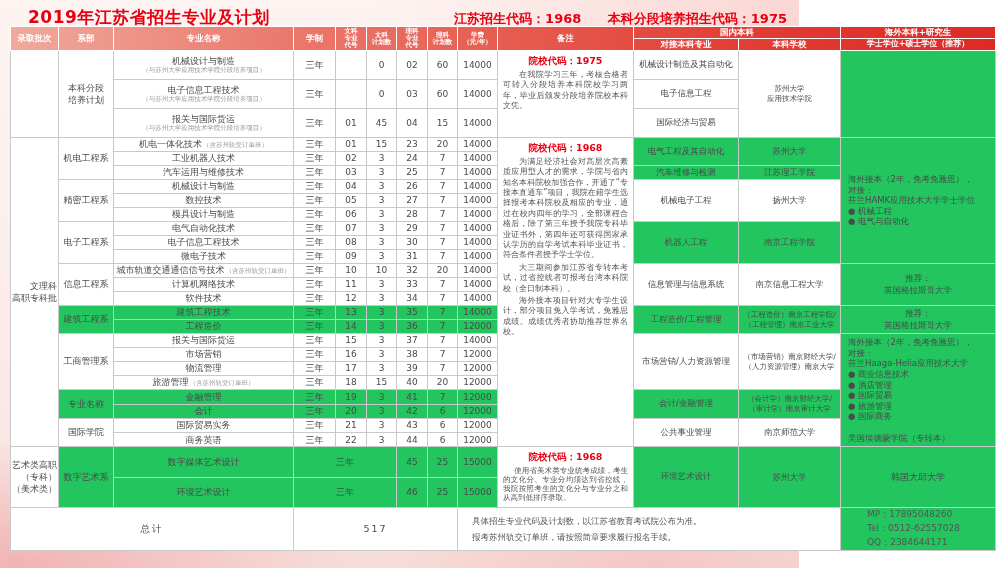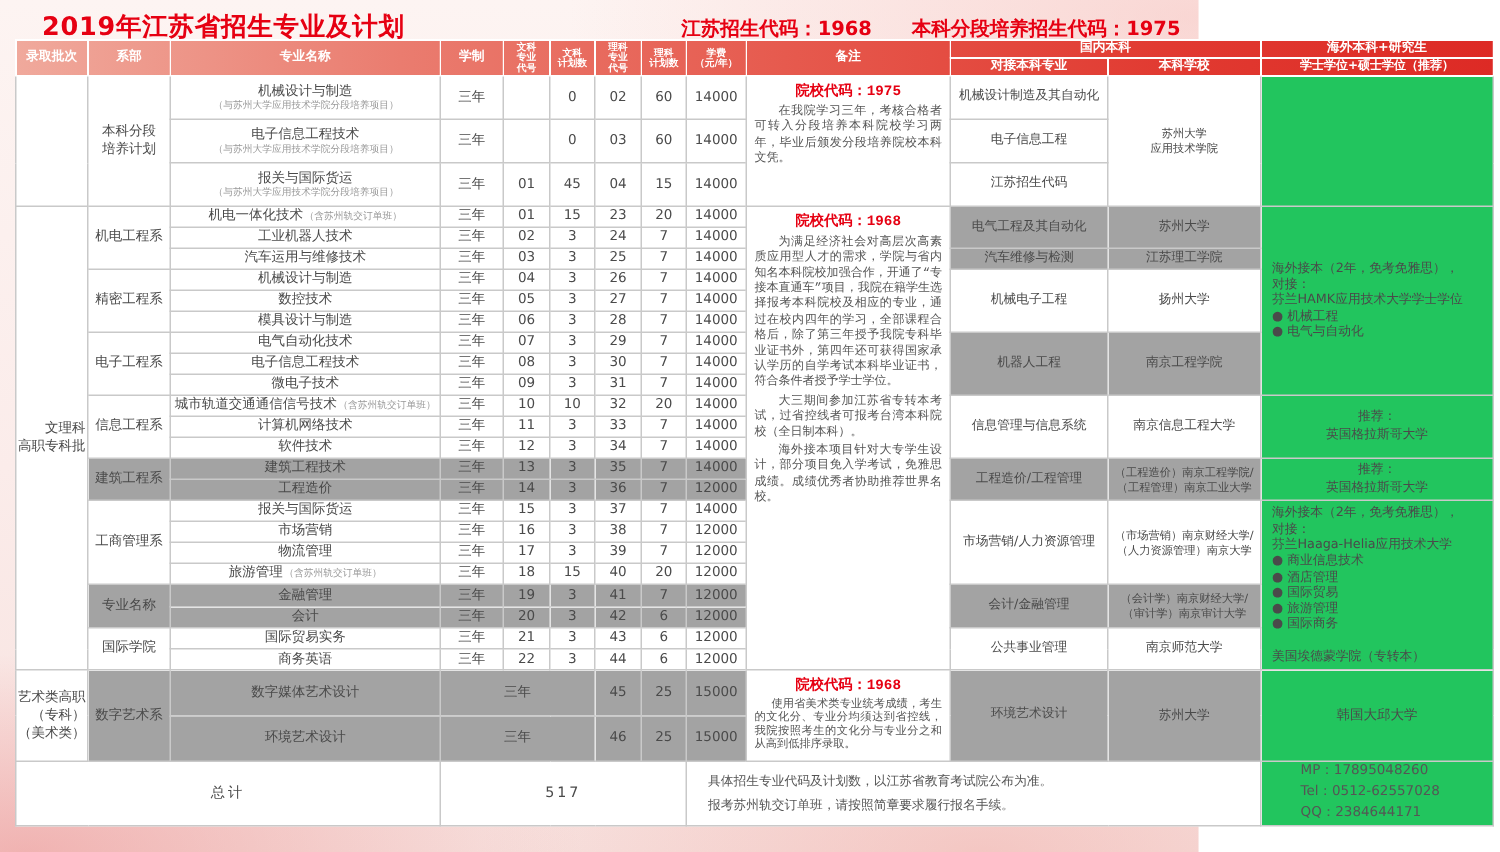--- a/index.html
+++ b/index.html
@@ -15,32 +15,32 @@
   .codes{font-size:13px;font-weight:bold;color:#e60012;padding-bottom:1px;}
   .codes .code2{margin-left:22px;}
   table{position:absolute;left:10px;top:26px;width:985px;border-collapse:collapse;table-layout:fixed;background:#fff;padding-left:32px;}
   td,th{border:1px solid #c9c9c9;padding:0 1px;font-size:9px;color:#4a4a4a;text-align:center;vertical-align:middle;overflow:hidden;line-height:1.15;box-sizing:border-box;}
   thead{background:linear-gradient(90deg,#f0a99c 0%,#ea7c6f 26%,#e65a4e 52%,#e13a31 78%,#dd2a25 100%);}
   thead th{background:transparent;color:#fff;border:1px solid rgba(255,255,255,.45);font-weight:bold;font-size:8.5px;line-height:1.05;padding:1px 0;}
   th.hsmall{font-size:6.5px;}
   th.hsub{font-size:8px;}
   tr.h1{height:12px;} tr.h2{height:12px;}
   tr.rt{height:29px;} tr.rm{height:14px;} tr.ra{height:27px;} tr.rf{height:36px;}
-  td.band{background:#a3a3a3;margin-left:12px;}
+  td.band{background:#22c55e;margin-left:12px;}
   td .sub{font-size:6.5px;color:#999;}
   td.stack .sub{display:block;margin-top:1px;}
   td.major .sub{margin-left:1px;}
   td.batch{font-size:9px;}
   td.batch .line{line-height:1.35;text-align:right;}
   td.dept{font-size:9px;}
   td.dept .line{line-height:1.35;}
   td.link{font-size:8.5px;}
   td.school .line{font-size:7.5px;line-height:1.3;}
   td.school span{font-size:8.5px;}
-  td.remark{vertical-align:top;text-align:left;padding:3px 5px;background:#fff;font-family:Liberation Mono, monospace;}
+  td.remark{vertical-align:top;text-align:left;padding:3px 5px;background:#fff;}
   .rhead{color:#e60012;font-weight:bold;font-size:9.5px;text-align:center;margin:2px 0 3px;}
   .rpara{margin:0 0 2px;text-indent:2em;text-align:justify;font-size:8px;line-height:1.3;color:#555;}
   td.remark.small .rpara{font-size:7.5px;line-height:1.2;text-indent:1.5em;}
   td.overseas{background:#22c55e;}
   td.overseas .line{font-size:8.5px;line-height:1.3;color:#4a4a4a;}
   td.oleft{text-align:left;padding:3px 7px;}
   td.oleft .line{line-height:1.25;}
   td.contact{text-align:left;padding-left:26px;margin-left:42px;}
   td.contact .line{font-size:9px;line-height:1.55;color:#555;}
   td.footnote{text-align:left;padding-left:14px;}
@@ -148,21 +148,21 @@
           <td class="link"><span>电子信息工程</span></td>
         </tr>
         <tr class="rt">
           <td class="major stack"><span>报关与国际货运</span><span class="sub">（与苏州大学应用技术学院分段培养项目）</span></td>
           <td><span>三年</span></td>
           <td><span>01</span></td>
           <td><span>45</span></td>
           <td><span>04</span></td>
           <td><span>15</span></td>
           <td><span>14000</span></td>
-          <td class="link"><span>江苏招生代码</span></td>
+          <td class="link"><span>国际经济与贸易</span></td>
         </tr>
         <tr class="rm">
           <td rowspan="22" class="batch">
             <div class="line">文理科</div>
             <div class="line">高职专科批</div>
           </td>
           <td rowspan="3" class="dept"><span>机电工程系</span></td>
           <td class="major"><span>机电一体化技术</span><span class="sub">（含苏州轨交订单班）</span></td>
           <td><span>三年</span></td>
           <td><span>01</span></td>

